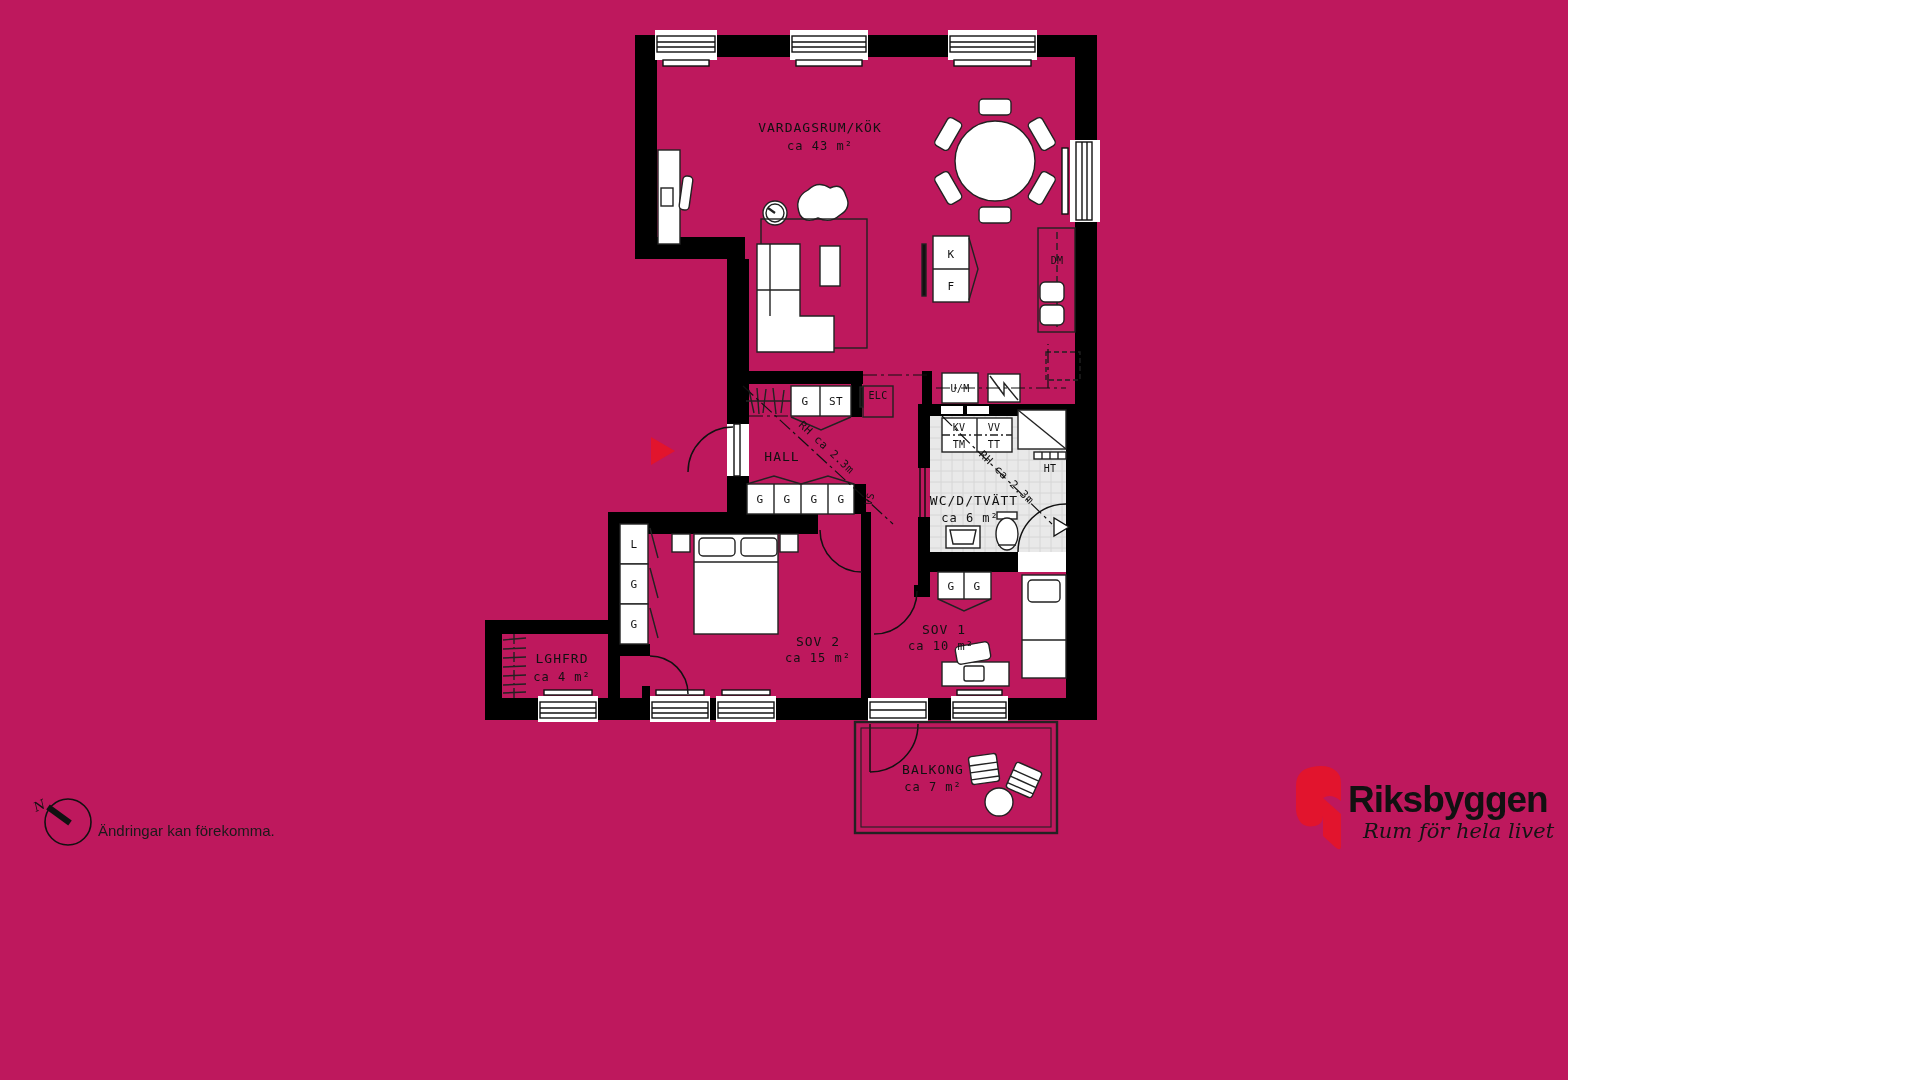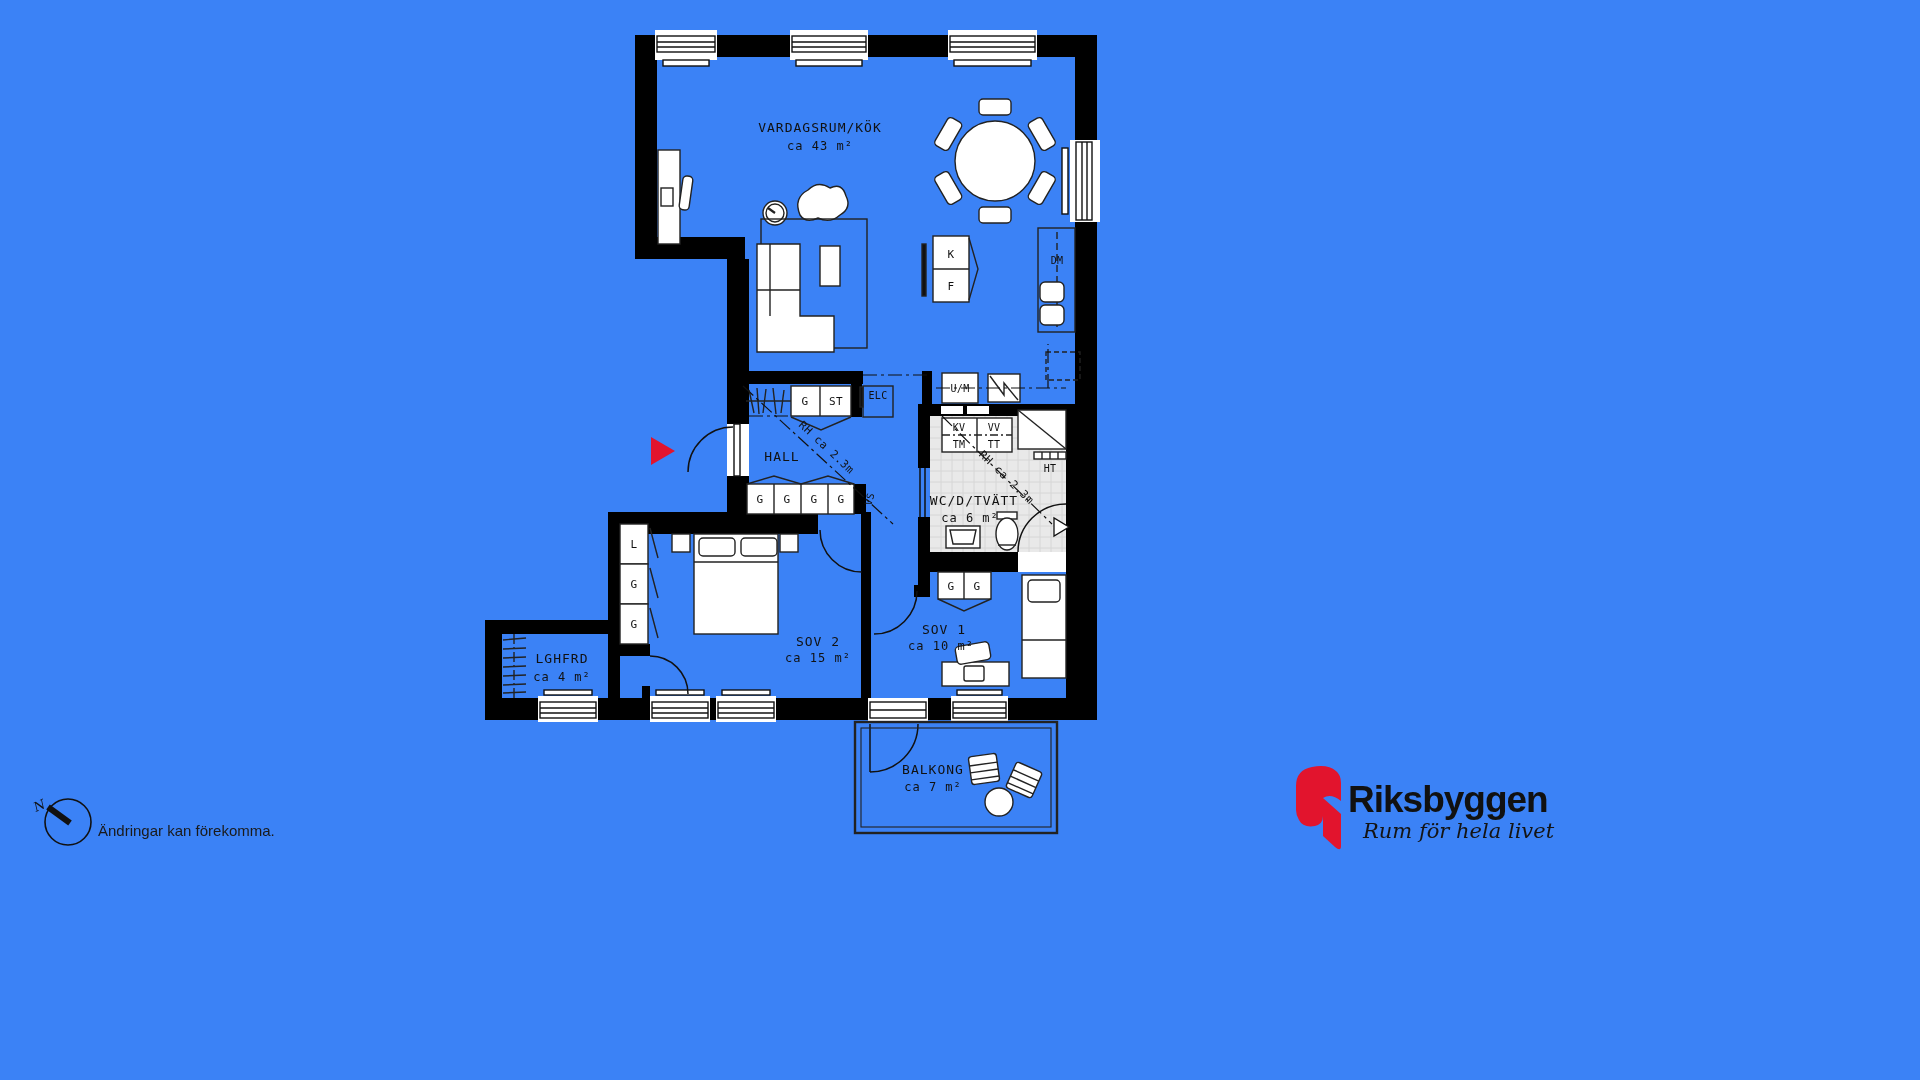--- a/index.html
+++ b/index.html
@@ -1,16 +1,16 @@
 <!DOCTYPE html>
 <html><head>
 <meta charset="utf-8">
 <style>
   html,body{margin:0;padding:0;background:#fff;}
-  .canvas{position:relative;width:1920px;height:1080px;background:#3b82f6;overflow:hidden;
+  .canvas{position:relative;width:1568px;height:1080px;background:#be185d;overflow:hidden;
           font-family:"DejaVu Sans Mono", monospace;}
   svg text{fill:#111;}
   .roomname{font-size:13px;letter-spacing:1px;}
   .roomarea{font-size:12px;letter-spacing:1px;}
   .fixlabel{font-size:11px;letter-spacing:0.5px;}
   .smlabel{font-size:10px;letter-spacing:0.3px;}
   .rhlabel{font-size:11px;letter-spacing:0.5px;}
   .disclaimer{font-family:"Liberation Sans", sans-serif;font-size:15px;fill:#1a1a1a;}
   .northlabel{font-family:"DejaVu Serif", serif;font-style:italic;font-size:13px;}
   .brand{font-family:"Liberation Sans", sans-serif;font-weight:bold;font-size:37px;letter-spacing:-1px;}

